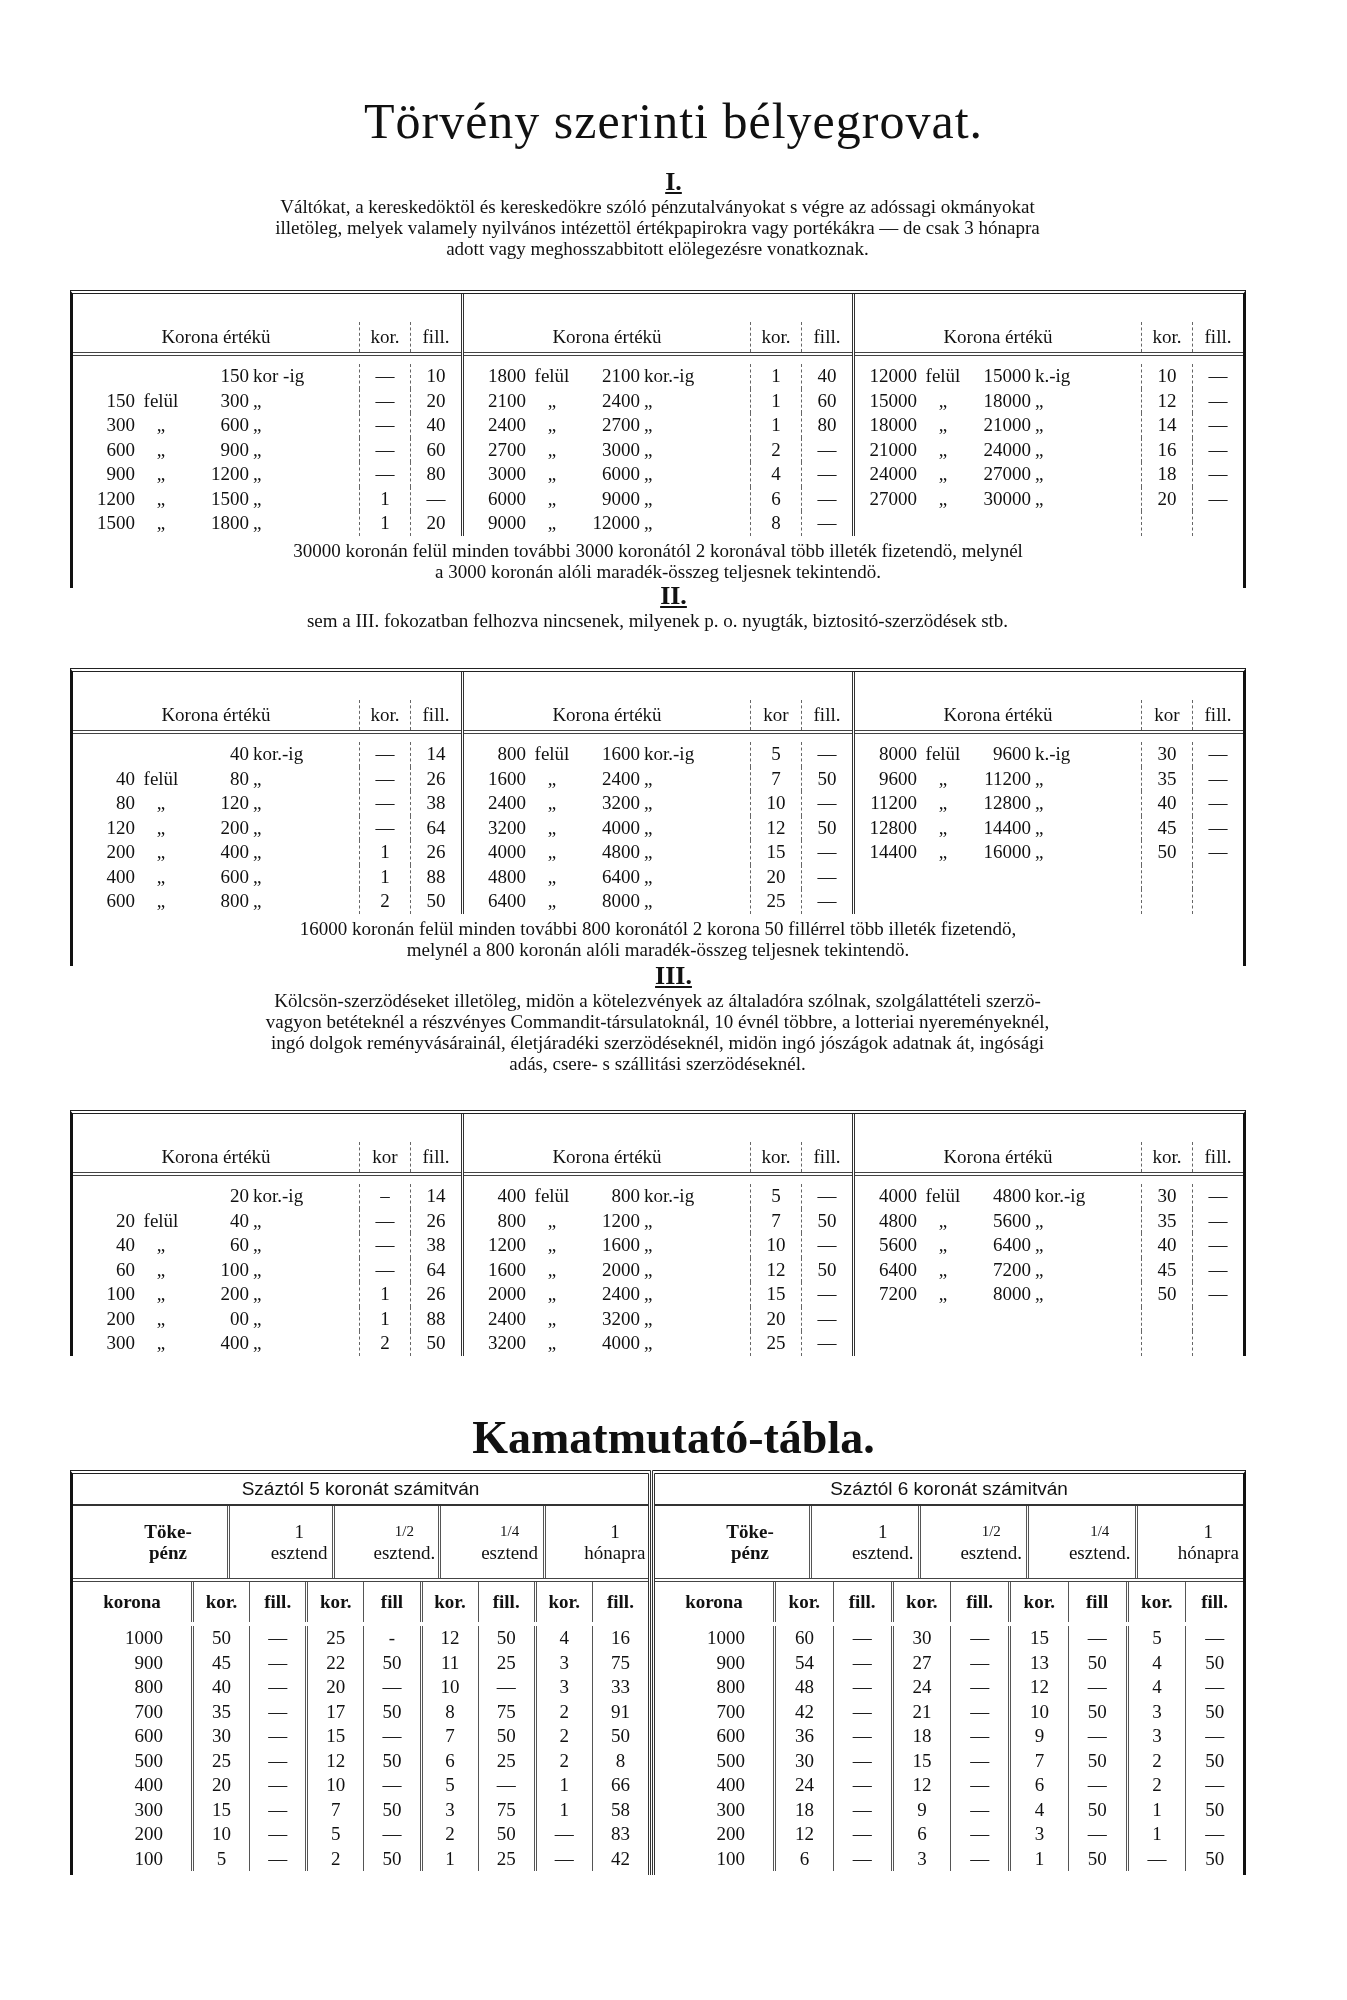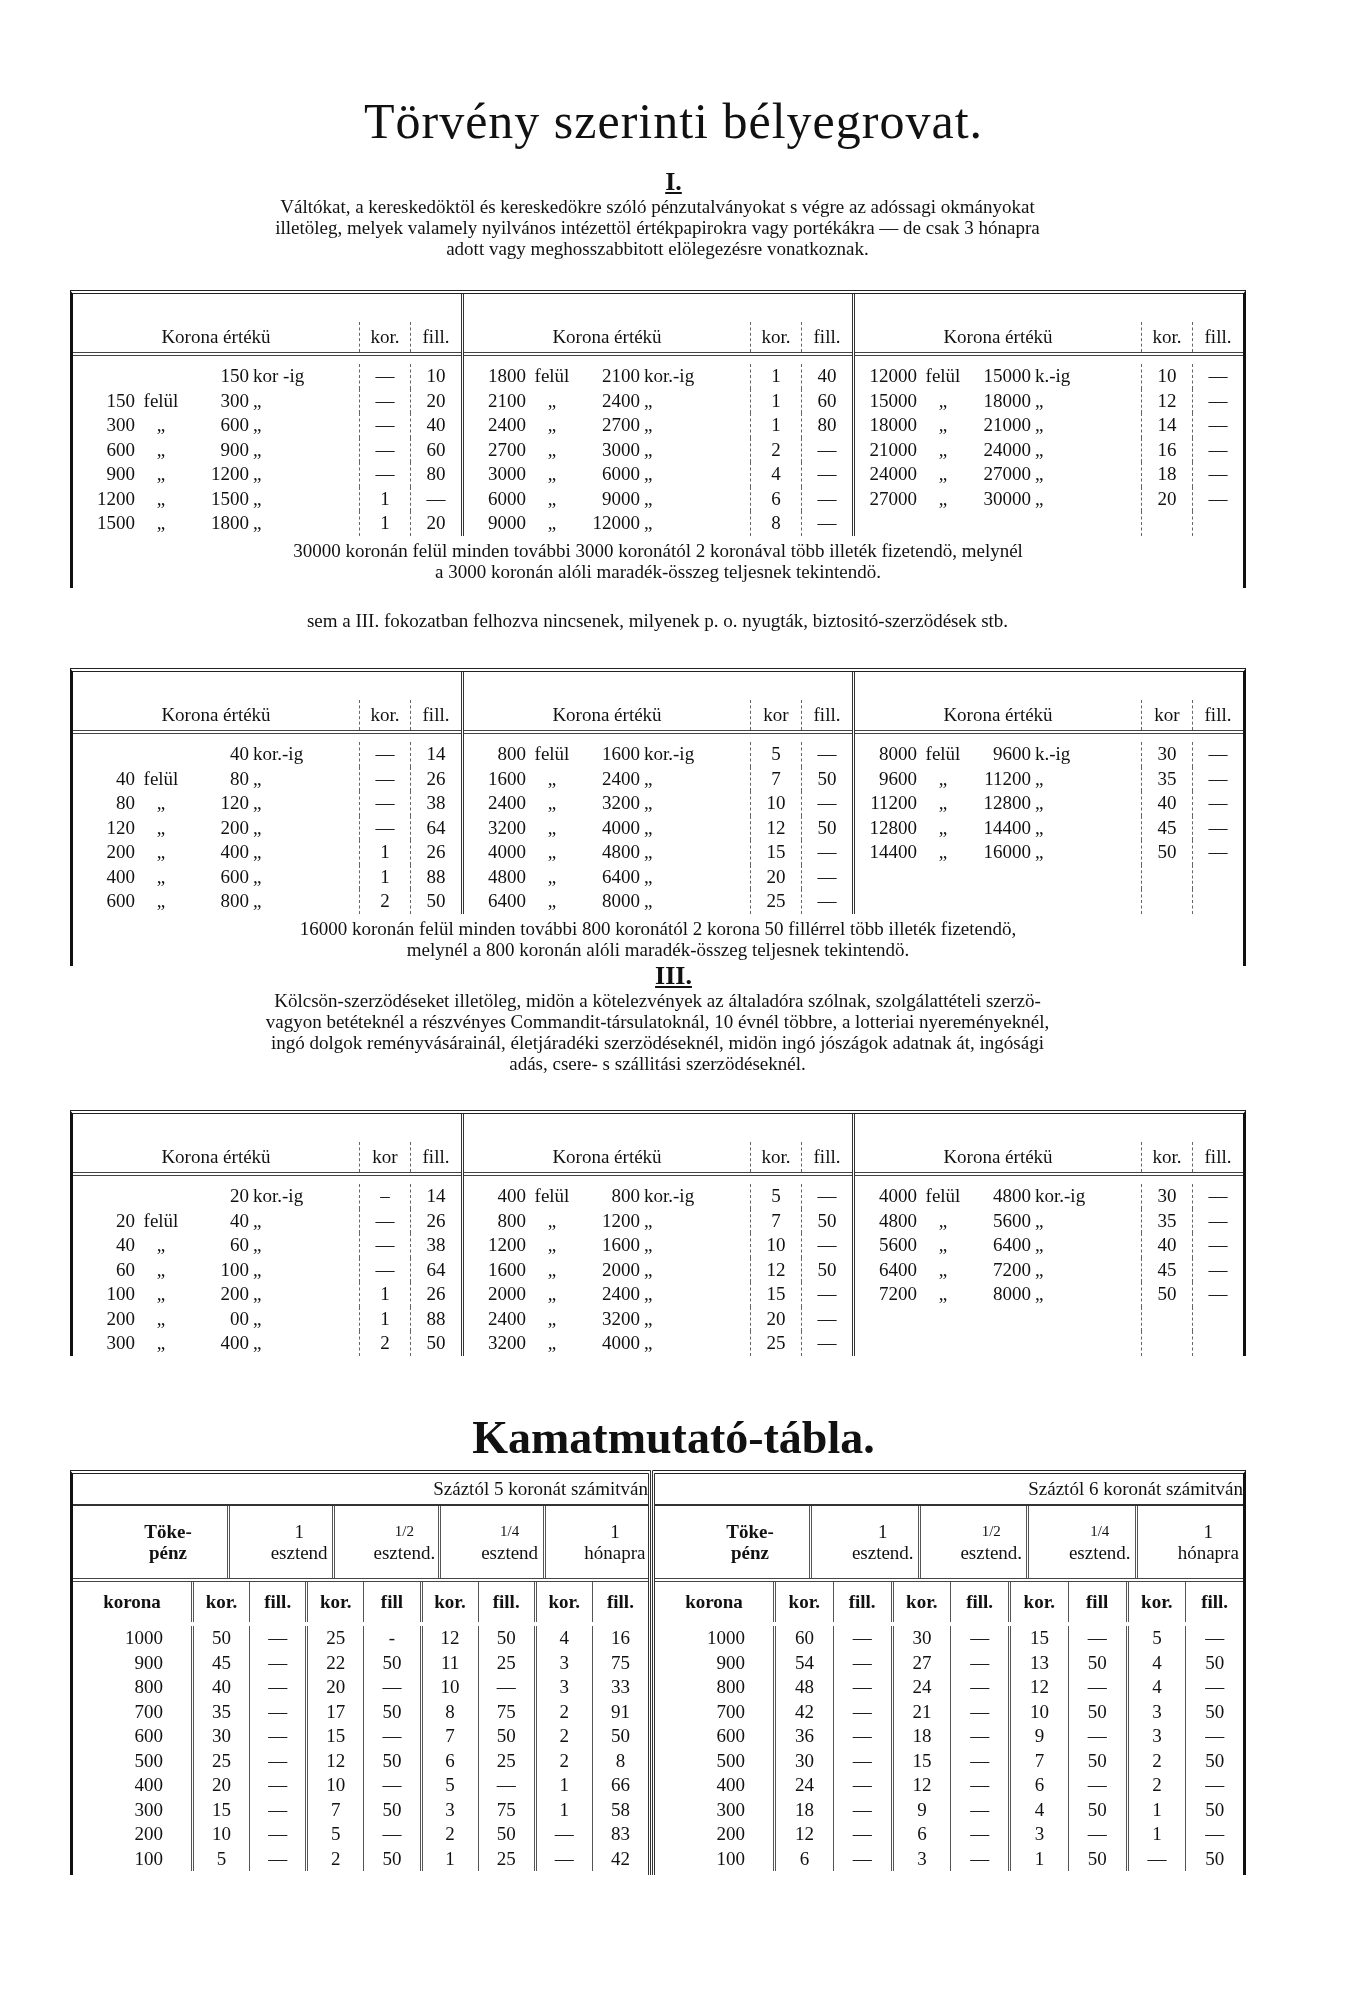--- a/index.html
+++ b/index.html
@@ -52,21 +52,21 @@
   }
 
   .h2 {
     position: absolute; left: 0; width: 1347px; text-align: center;
     font-family: "Liberation Serif", serif; font-size: 46px; font-weight: bold;
     top: 1412px; line-height: 52px;
   }
   .kbox { position: absolute; top: 1470px; border-top: 4px double #222; }
   .kbox.left { left: 70px; width: 575px; border-left: 3px solid #111; border-right: 3px double #333; }
   .kbox.right { left: 652px; width: 588px; border-left: 3px double #333; border-right: 3px solid #111; }
-  .ktitle { text-align: right; font-size: 19px; height: 30px; line-height: 30px; border-bottom: 2px solid #333; font-family: Liberation Serif, serif; }
+  .ktitle { text-align: center; font-size: 19px; height: 30px; line-height: 30px; border-bottom: 2px solid #333; font-family: Liberation Sans, sans-serif; }
   .kh { display: flex; height: 72px; border-bottom: 4px double #444; font-family: "Liberation Serif", serif; font-size: 19px; }
   .kh > div { display: flex; flex-direction: column; justify-content: center; align-items: center; text-align: center; line-height: 21px; padding-left: 36px; }
   .kh .tk { width: 118px; font-weight: bold; }
   .kh .pc { flex: 1; border-left: 3px double #555; }
   .kh .pc .frac { font-size: 15px; }
   .ksub { display: flex; height: 40px; font-family: "Liberation Serif", serif; font-size: 19px; font-weight: bold; line-height: 40px; }
   .ksub .tk { width: 118px; text-align: center; }
   .ksub .pc { flex: 1; display: flex; border-left: 3px double #555; }
   .ksub .pc span { flex: 1; text-align: center; }
   .ksub .pc span + span { border-left: 1px solid #555; }
@@ -284,20 +284,21 @@
             </div>
           </div>
         </div>
       </div>
       <div class="note">
         <div style="font-weight: normal;">30000 koronán felül minden további 3000 koronától 2 koronával több illeték fizetendö, melynél</div>
         <div>a 3000 koronán alóli maradék-összeg teljesnek tekintendö.</div>
       </div>
     </div>
 
+  <div class="roman" style="top:582px">II.</div>
   <div class="para" style="top:610px">
     <span class="l">sem a III. fokozatban felhozva nincsenek, milyenek p. o. nyugták, biztositó-szerzödések stb.</span>
   </div>
   <div class="box box-top" id="box-1" style="top:668px">
       <div class="grid3">
         <div class="sub">
           <div class="hdr">
             <span class="k">Korona értékü</span>
             <span class="c">kor.</span>
             <span class="c">fill.</span>

